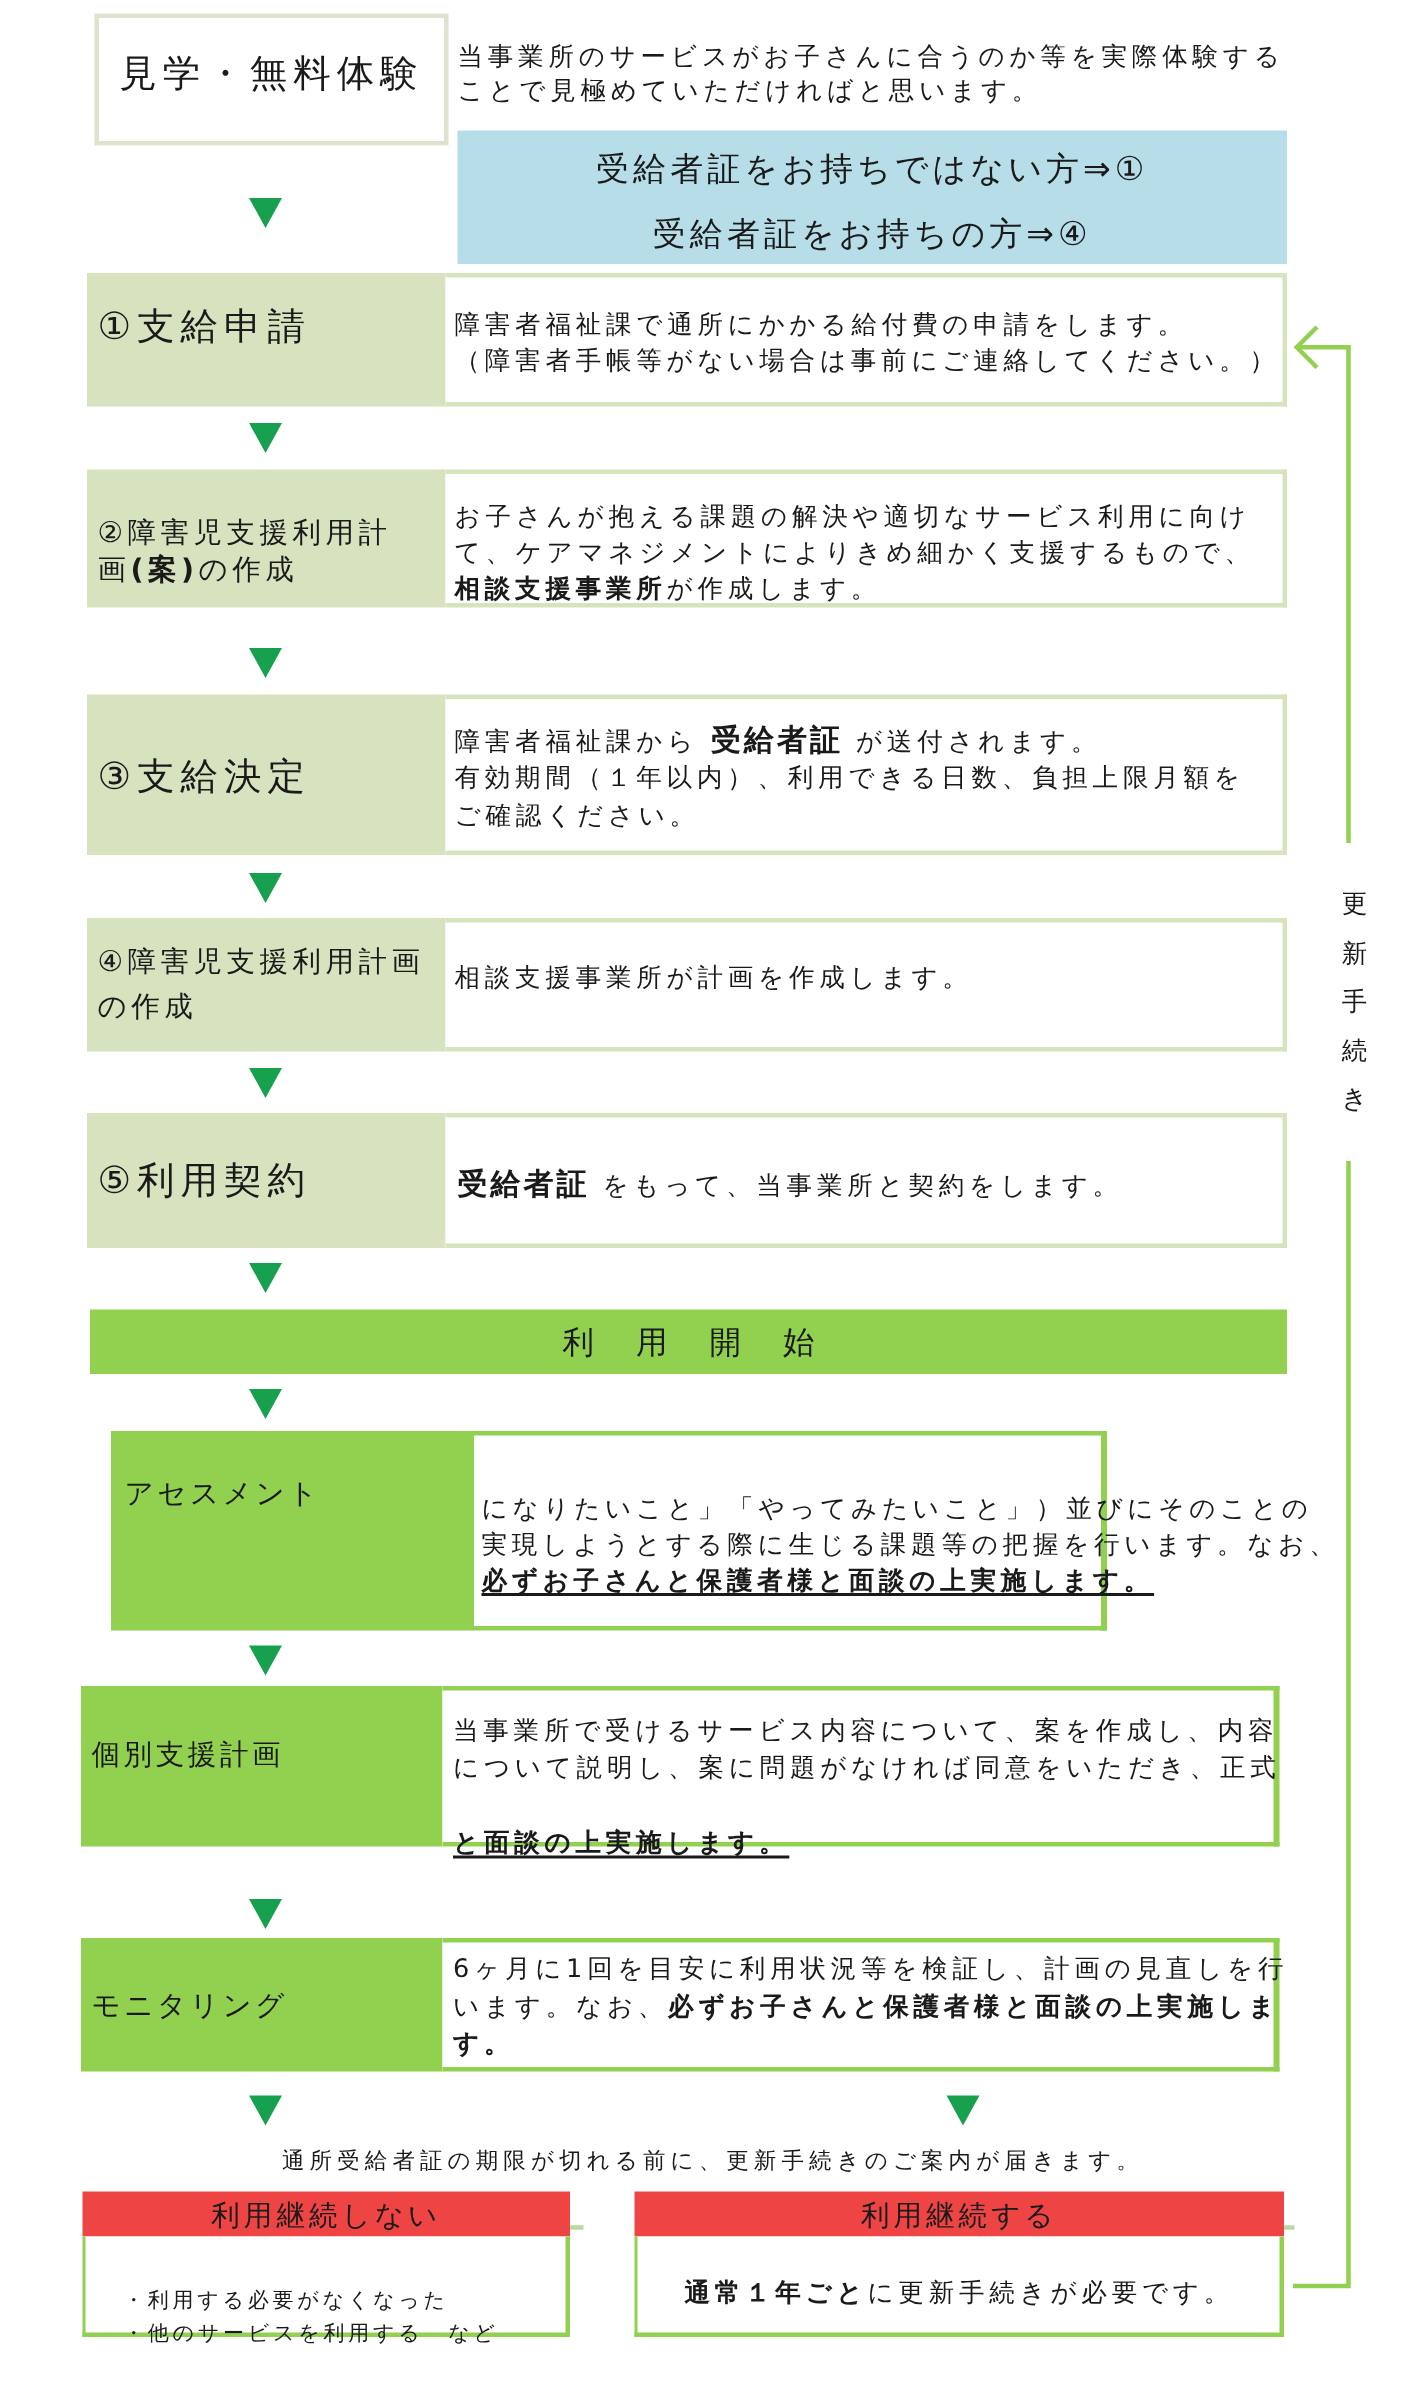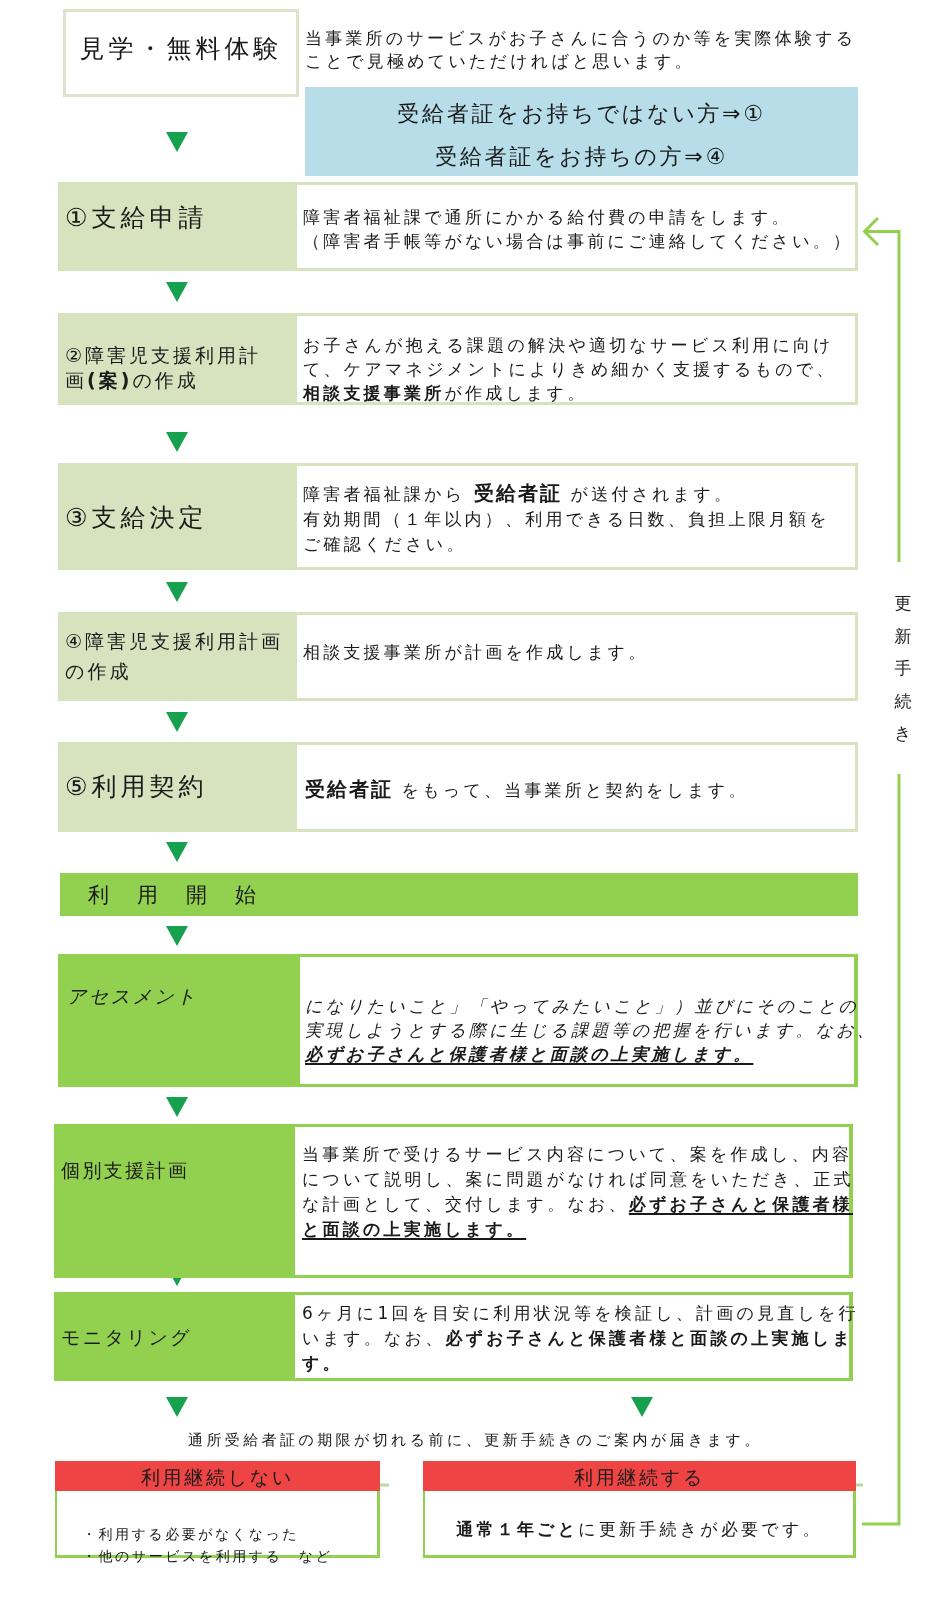--- a/index.html
+++ b/index.html
@@ -28,21 +28,21 @@
   
   .row { position:absolute; }
   .lab-bg { position:absolute; left:0; top:0; bottom:0; }
   .desc-bg { position:absolute; top:0; right:0; bottom:0; background:#fff; box-sizing:border-box; border-left:none; }
   .olive .lab-bg { background:#d7e2bf; }
   .olive .desc-bg { border-top:3px solid #d7e2bf; border-right:3px solid #d7e2bf; border-bottom:3px solid #d7e2bf; }
   .green .lab-bg { background:#92d050; }
   .green .desc-bg { border-top:3px solid #92d050; border-right:4px solid #92d050; border-bottom:3px solid #92d050; }
 
   .banner { left:60px; top:873px; width:798px; height:43px; background:#92d050; }
-  .banner-text { left:0; right:0; top:8px; text-align:left; font-size:21px; letter-spacing:28px; padding-left:28px; line-height:28px; white-space:nowrap; }
+  .banner-text { left:0; right:0; top:8px; text-align:center; font-size:21px; letter-spacing:28px; padding-left:28px; line-height:28px; white-space:nowrap; }
 
   .notice { left:188px; top:1430px; font-size:15px; letter-spacing:3.4px; line-height:20px; white-space:nowrap; }
 
   .out-box { position:absolute; top:1461px; height:97px; box-sizing:border-box; }
   .out-head { position:absolute; left:0; right:0; top:0; height:30px; background:#ef4444; }
   .out-head-text { position:absolute; left:0; right:0; top:3px; text-align:center; font-size:19px; letter-spacing:2.7px; line-height:26px; white-space:nowrap; }
   .out-body { position:absolute; left:0; right:0; top:30px; bottom:0; background:#fff; box-sizing:border-box;
               border-left:2px solid #92d050; border-right:3px solid #92d050; border-bottom:3px solid #92d050; }
   .small-line { position:absolute; white-space:nowrap; font-size:14px; letter-spacing:2.5px; line-height:20px;margin-top:19px; }
 
@@ -147,47 +147,44 @@
   </div>
   <div class="body-line" style="left:247px;top:35px;">
     <span class="b big">受給者証</span><span> をもって、当事業所と契約をします。</span>
   </div>
 </div>
 
 <div class="abs banner">
   <div class="abs banner-text">利用開始</div>
 </div>
 
-<div class="row green" style="left:58px;top:954px;width:800px;height:133px;font-style:italic;">
+<div class="row green" style="left:74px;top:954px;width:664px;height:133px;">
   <div class="lab-bg" style="width:242px;"></div>
   <div class="desc-bg" style="left:242px;"></div>
   <div class="lbl-md2" style="left:9px;top:29px;">アセスメント</div>
   <div class="body-line" style="left:247px;top:40px;">
     <span>になりたいこと」「やってみたいこと」）並びにそのことの</span>
   </div>
   <div class="body-line" style="left:247px;top:64px;">
     <span>実現しようとする際に生じる課題等の把握を行います。なお、</span>
   </div>
   <div class="body-line" style="left:247px;top:88px;">
     <span class="b u">必ずお子さんと保護者様と面談の上実施します。</span>
   </div>
 </div>
 
-<div class="row green" style="left:54px;top:1124px;width:799px;height:154px;">
+<div class="row green" style="left:54px;top:1124px;width:799px;height:107px;">
   <div class="lab-bg" style="width:241px;"></div>
   <div class="desc-bg" style="left:241px;"></div>
   <div class="lbl-md2" style="left:7px;top:33px;">個別支援計画</div>
   <div class="body-line" style="left:248px;top:18px;">
     <span>当事業所で受けるサービス内容について、案を作成し、内容</span>
   </div>
   <div class="body-line" style="left:248px;top:43px;">
     <span>について説明し、案に問題がなければ同意をいただき、正式</span>
-  </div>
-  <div class="body-line" style="left:248px;top:68px;">
-    <span>な計画として、交付します。なお、</span><span class="b u">必ずお子さんと保護者様</span>
   </div>
   <div class="body-line" style="left:248px;top:93px;">
     <span class="b u">と面談の上実施します。</span>
   </div>
 </div>
 
 <div class="row green" style="left:54px;top:1292px;width:799px;height:89px;">
   <div class="lab-bg" style="width:241px;"></div>
   <div class="desc-bg" style="left:241px;"></div>
   <div class="lbl-md2" style="left:7px;top:32px;">モニタリング</div>

